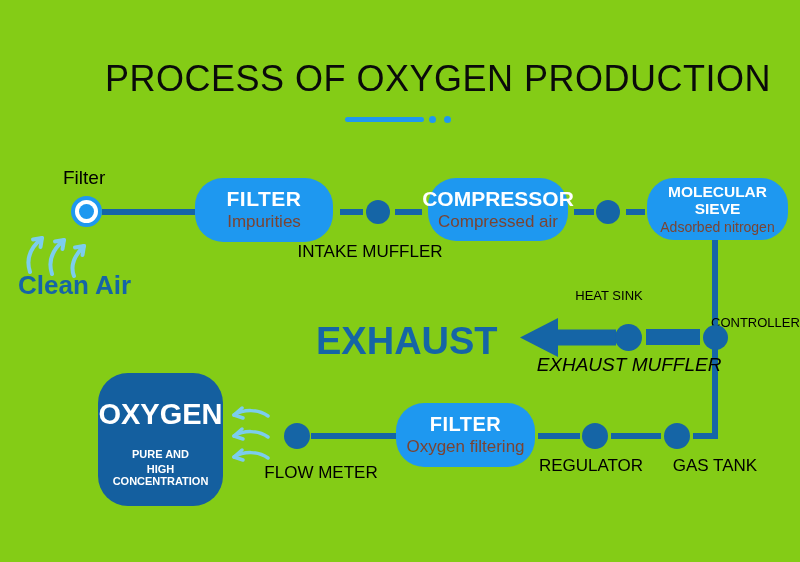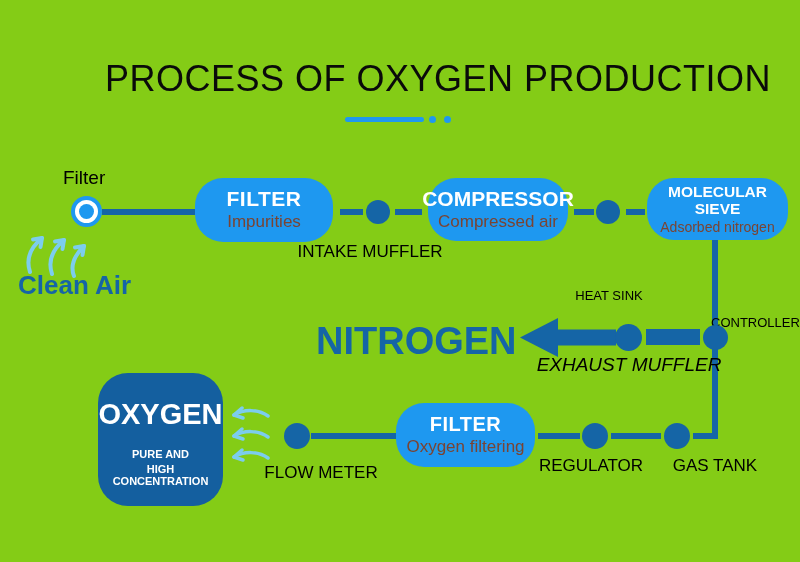--- a/index.html
+++ b/index.html
@@ -104,21 +104,21 @@
   <div class="abs pipe" style="left:712px;top:240px;width:6px;height:199px;"></div>
   <div class="abs ctrl-label">CONTROLLER</div>
   <div class="abs dot" style="left:703px;top:325px;width:25px;height:25px;"></div>
 
   <svg class="abs" style="left:520px;top:318px;" width="96" height="39" viewBox="0 0 96 39">
     <polygon points="0,19.5 38,0 38,11.5 96,11.5 96,27.5 38,27.5 38,39" fill="#1565A6"></polygon>
   </svg>
   <div class="abs dot" style="left:615px;top:324px;width:27px;height:27px;"></div>
   <div class="abs pipe" style="left:646px;top:329px;width:54px;height:16px;"></div>
   <div class="abs plabel" style="left:629px;top:354px;font-size:19px;font-style:italic;">EXHAUST MUFFLER</div>
-  <div class="abs nitrogen">NITROGEN</div>
+  <div class="abs nitrogen">EXHAUST</div>
 
   <div class="abs oxygen-box">
     <div class="o-title">OXYGEN</div>
     <div class="o-sub1">PURE AND</div>
     <div class="o-sub2">HIGH CONCENTRATION</div>
   </div>
   <svg class="abs" style="left:228px;top:406px;" width="44" height="60" viewBox="0 0 44 60">
     <path class="swoosh2" d="M 40 10 C 30 3 16 3 6 9"></path>
     <path class="swoosh2" d="M 6 9 L 14 2 M 6 9 L 15 12"></path>
     <path class="swoosh2" d="M 40 31 C 30 24 16 24 6 30"></path>

